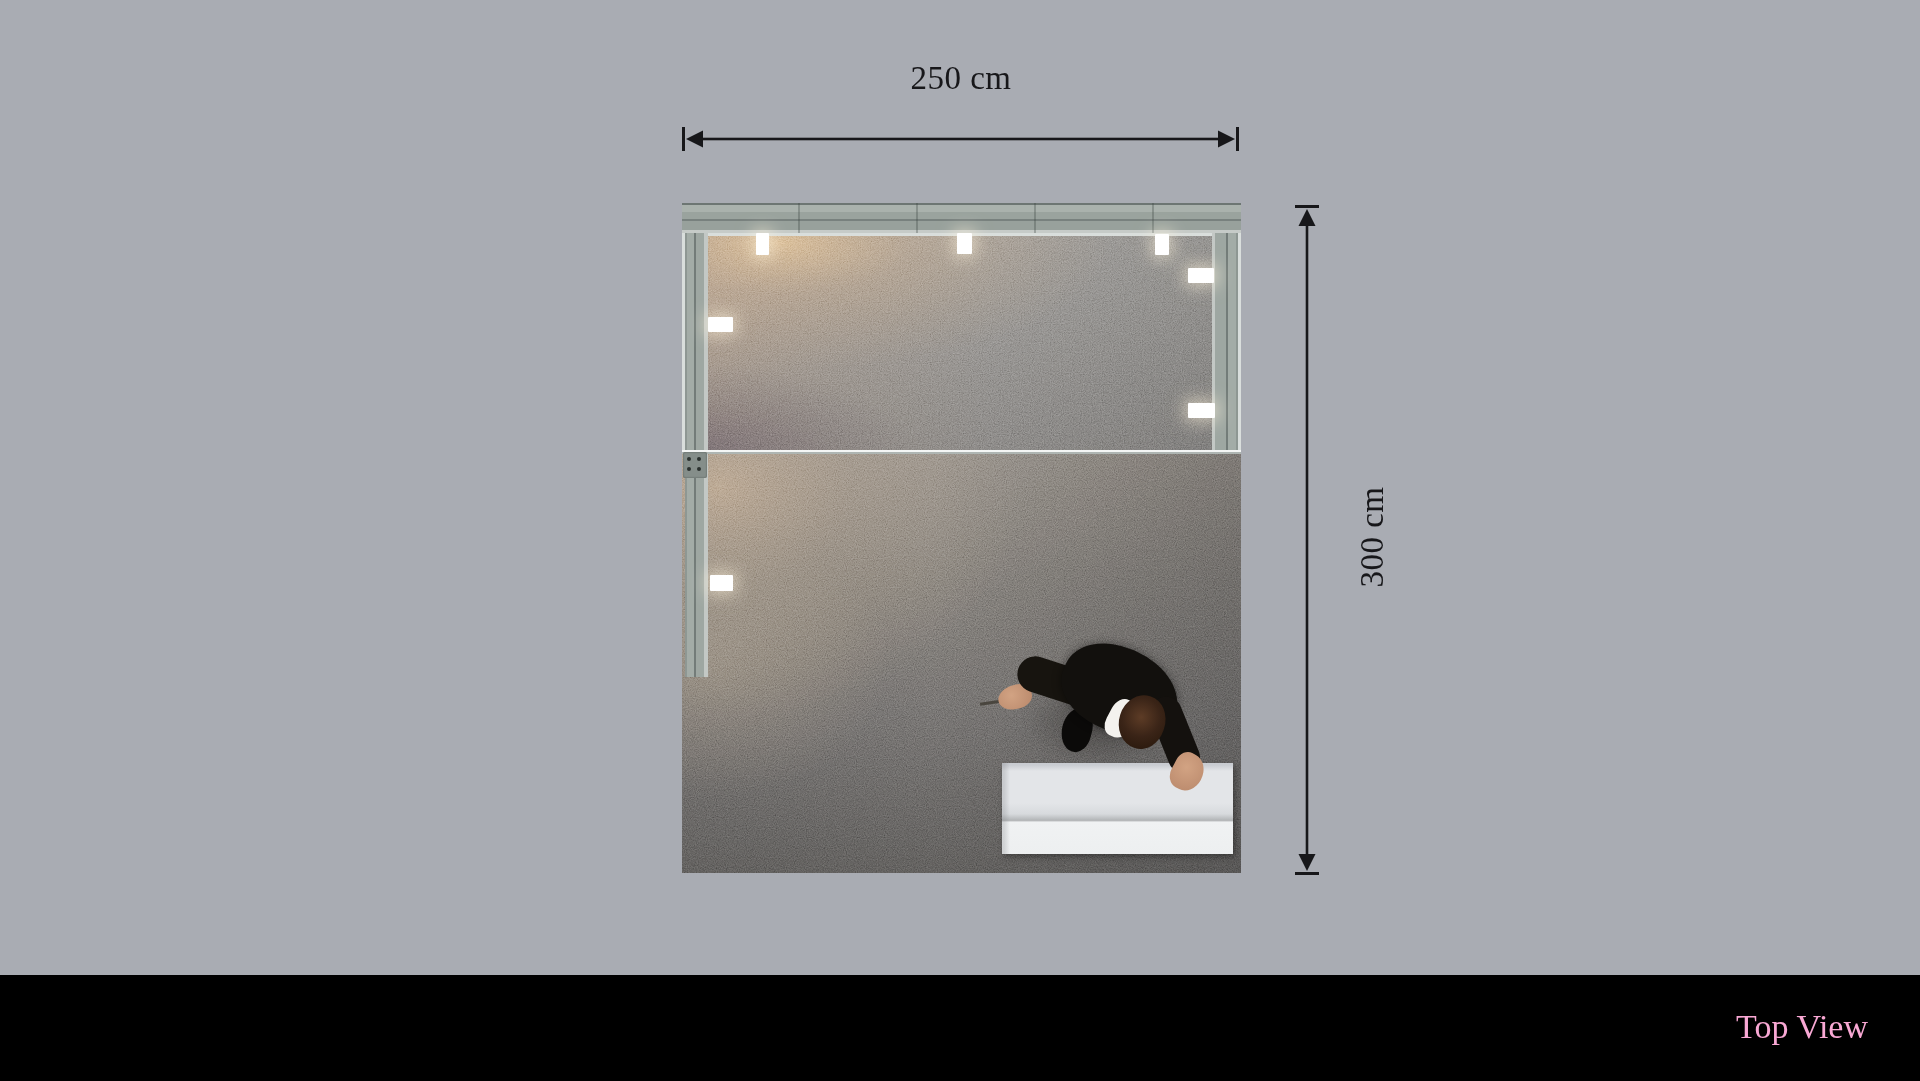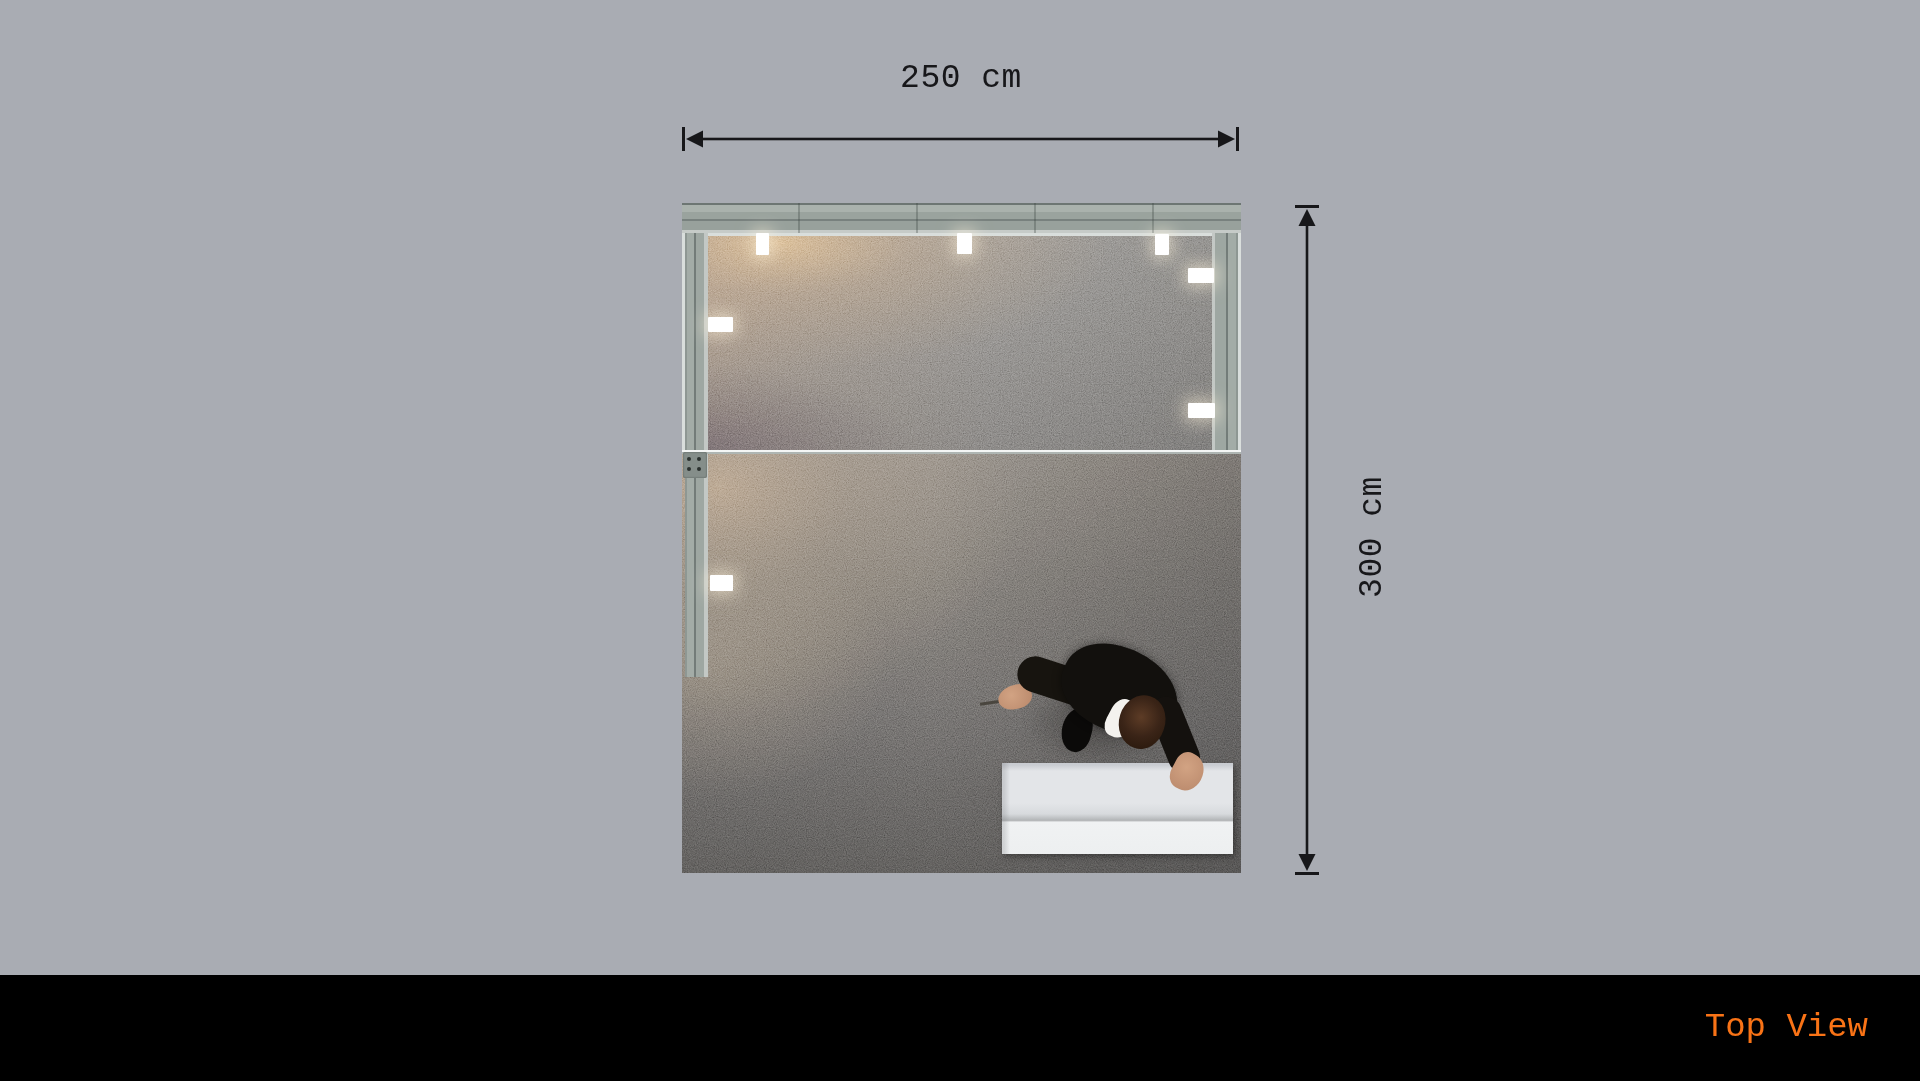--- a/index.html
+++ b/index.html
@@ -1,27 +1,27 @@
 <!DOCTYPE html>
 <html><head>
 <meta charset="utf-8">
 <style>
   html,body{margin:0;padding:0;background:#a9acb3;}
   .stage{position:relative;width:1920px;height:1081px;background:#a9acb3;overflow:hidden;
-         font-family:Liberation Mono, monospace;}
+         font-family:Liberation Serif, serif;}
 
   
   .dim-label{position:absolute;color:#17171a;font-size:33px;letter-spacing:.5px;white-space:nowrap;}
   .dim-label.width{left:961px;top:60px;transform:translateX(-50%);}
   .dim-label.height{left:1372px;top:537px;transform:translate(-50%,-50%) rotate(-90deg);}
 
   
   .footer-bar{position:absolute;left:0;top:975px;width:1920px;height:106px;background:#000;}
   .footer-label{position:absolute;right:52px;top:0;height:106px;line-height:104px;
-                color:#f97316;font-size:34px;}
+                color:#f9a8d4;font-size:34px;}
 
   
   .booth{position:absolute;left:682px;top:203px;width:559px;height:670px;}
   .top-band{position:absolute;left:0;top:0;width:559px;height:30px;
     background:
       repeating-linear-gradient(90deg, rgba(55,65,61,0) 0 116px, rgba(55,65,61,.30) 116px 118px),
       linear-gradient(180deg,#6d7673 0 2px,#aab2ad 2px 9px,#9aa39e 9px 16px,#78817e 16px 18px,
                       #98a19c 18px 27px,#c6cbc8 27px 30px);}
   .upper-frame{position:absolute;left:0;top:30px;width:559px;height:221px;box-sizing:border-box;
     border-left:3px solid #d9dedc;border-right:3px solid #d9dedc;border-top:3px solid #d9dedc;}

